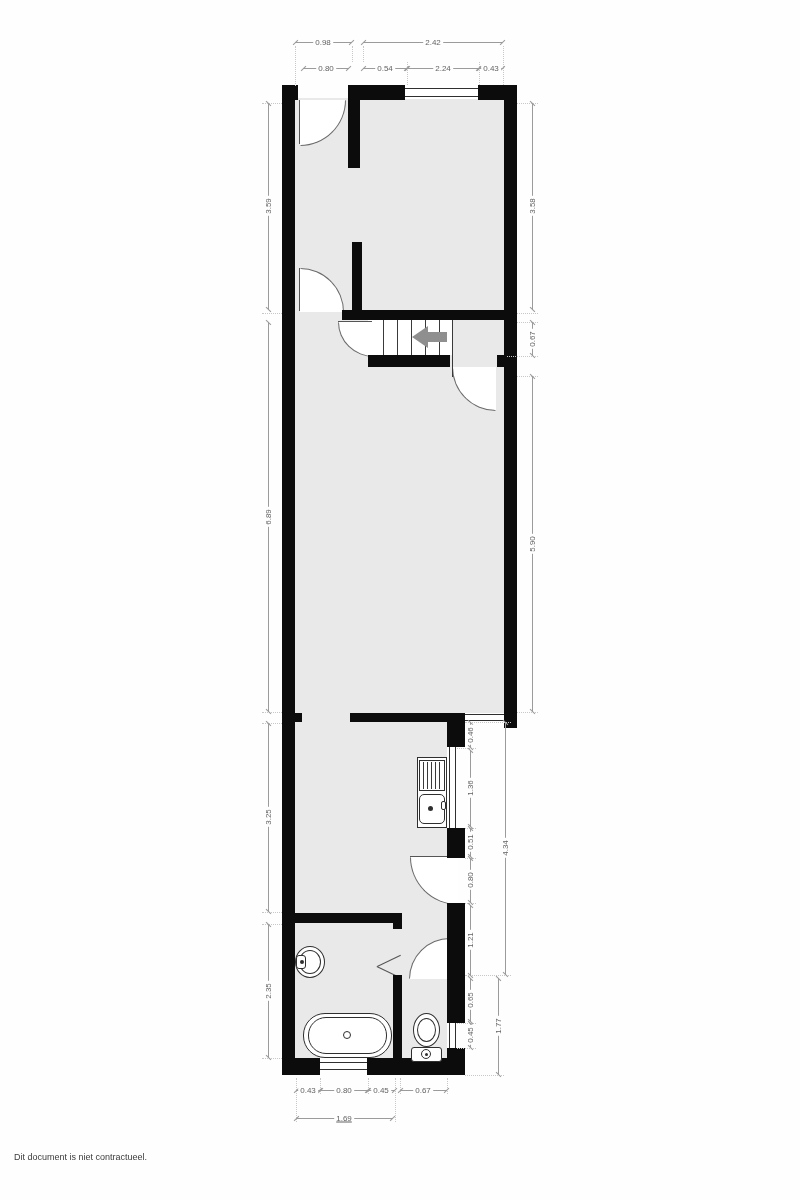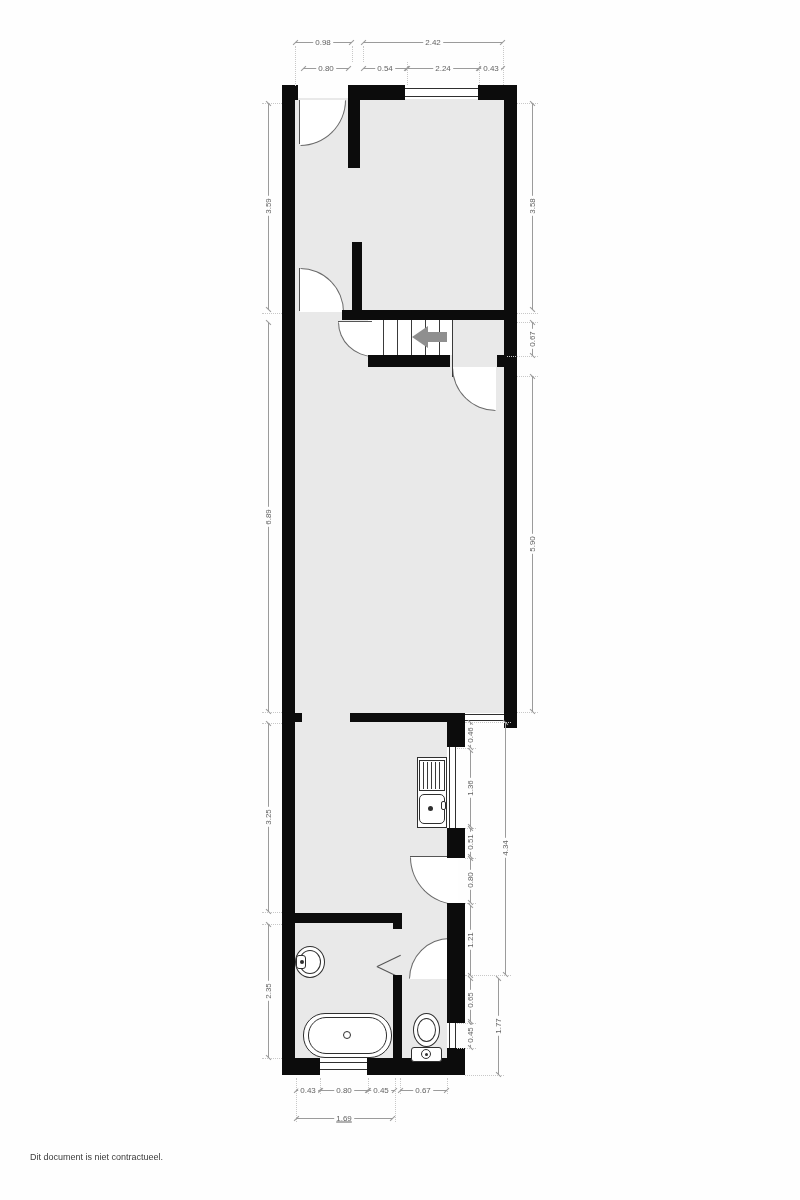--- a/index.html
+++ b/index.html
@@ -225,15 +225,15 @@
   <span class="labv" style="left:470px;top:1035px;">0.45</span>
   <span class="labv" style="left:505px;top:848px;">4.34</span>
   <span class="labv" style="left:498px;top:1026px;">1.77</span>
 
   <span class="lab" style="left:308px;top:1090px;">0.43</span>
   <span class="lab" style="left:344px;top:1090px;">0.80</span>
   <span class="lab" style="left:381px;top:1090px;">0.45</span>
   <span class="lab" style="left:423px;top:1090px;">0.67</span>
   <span class="lab" style="left:344px;top:1118px;text-decoration:underline;">1.69</span>
 
-  <div class="footer" style="left:30px;top:1152px;">Dit document is niet contractueel.</div>
+  <div class="footer" style="left:14px;top:1152px;">Dit document is niet contractueel.</div>
 
 </div>
 
 </body></html>

